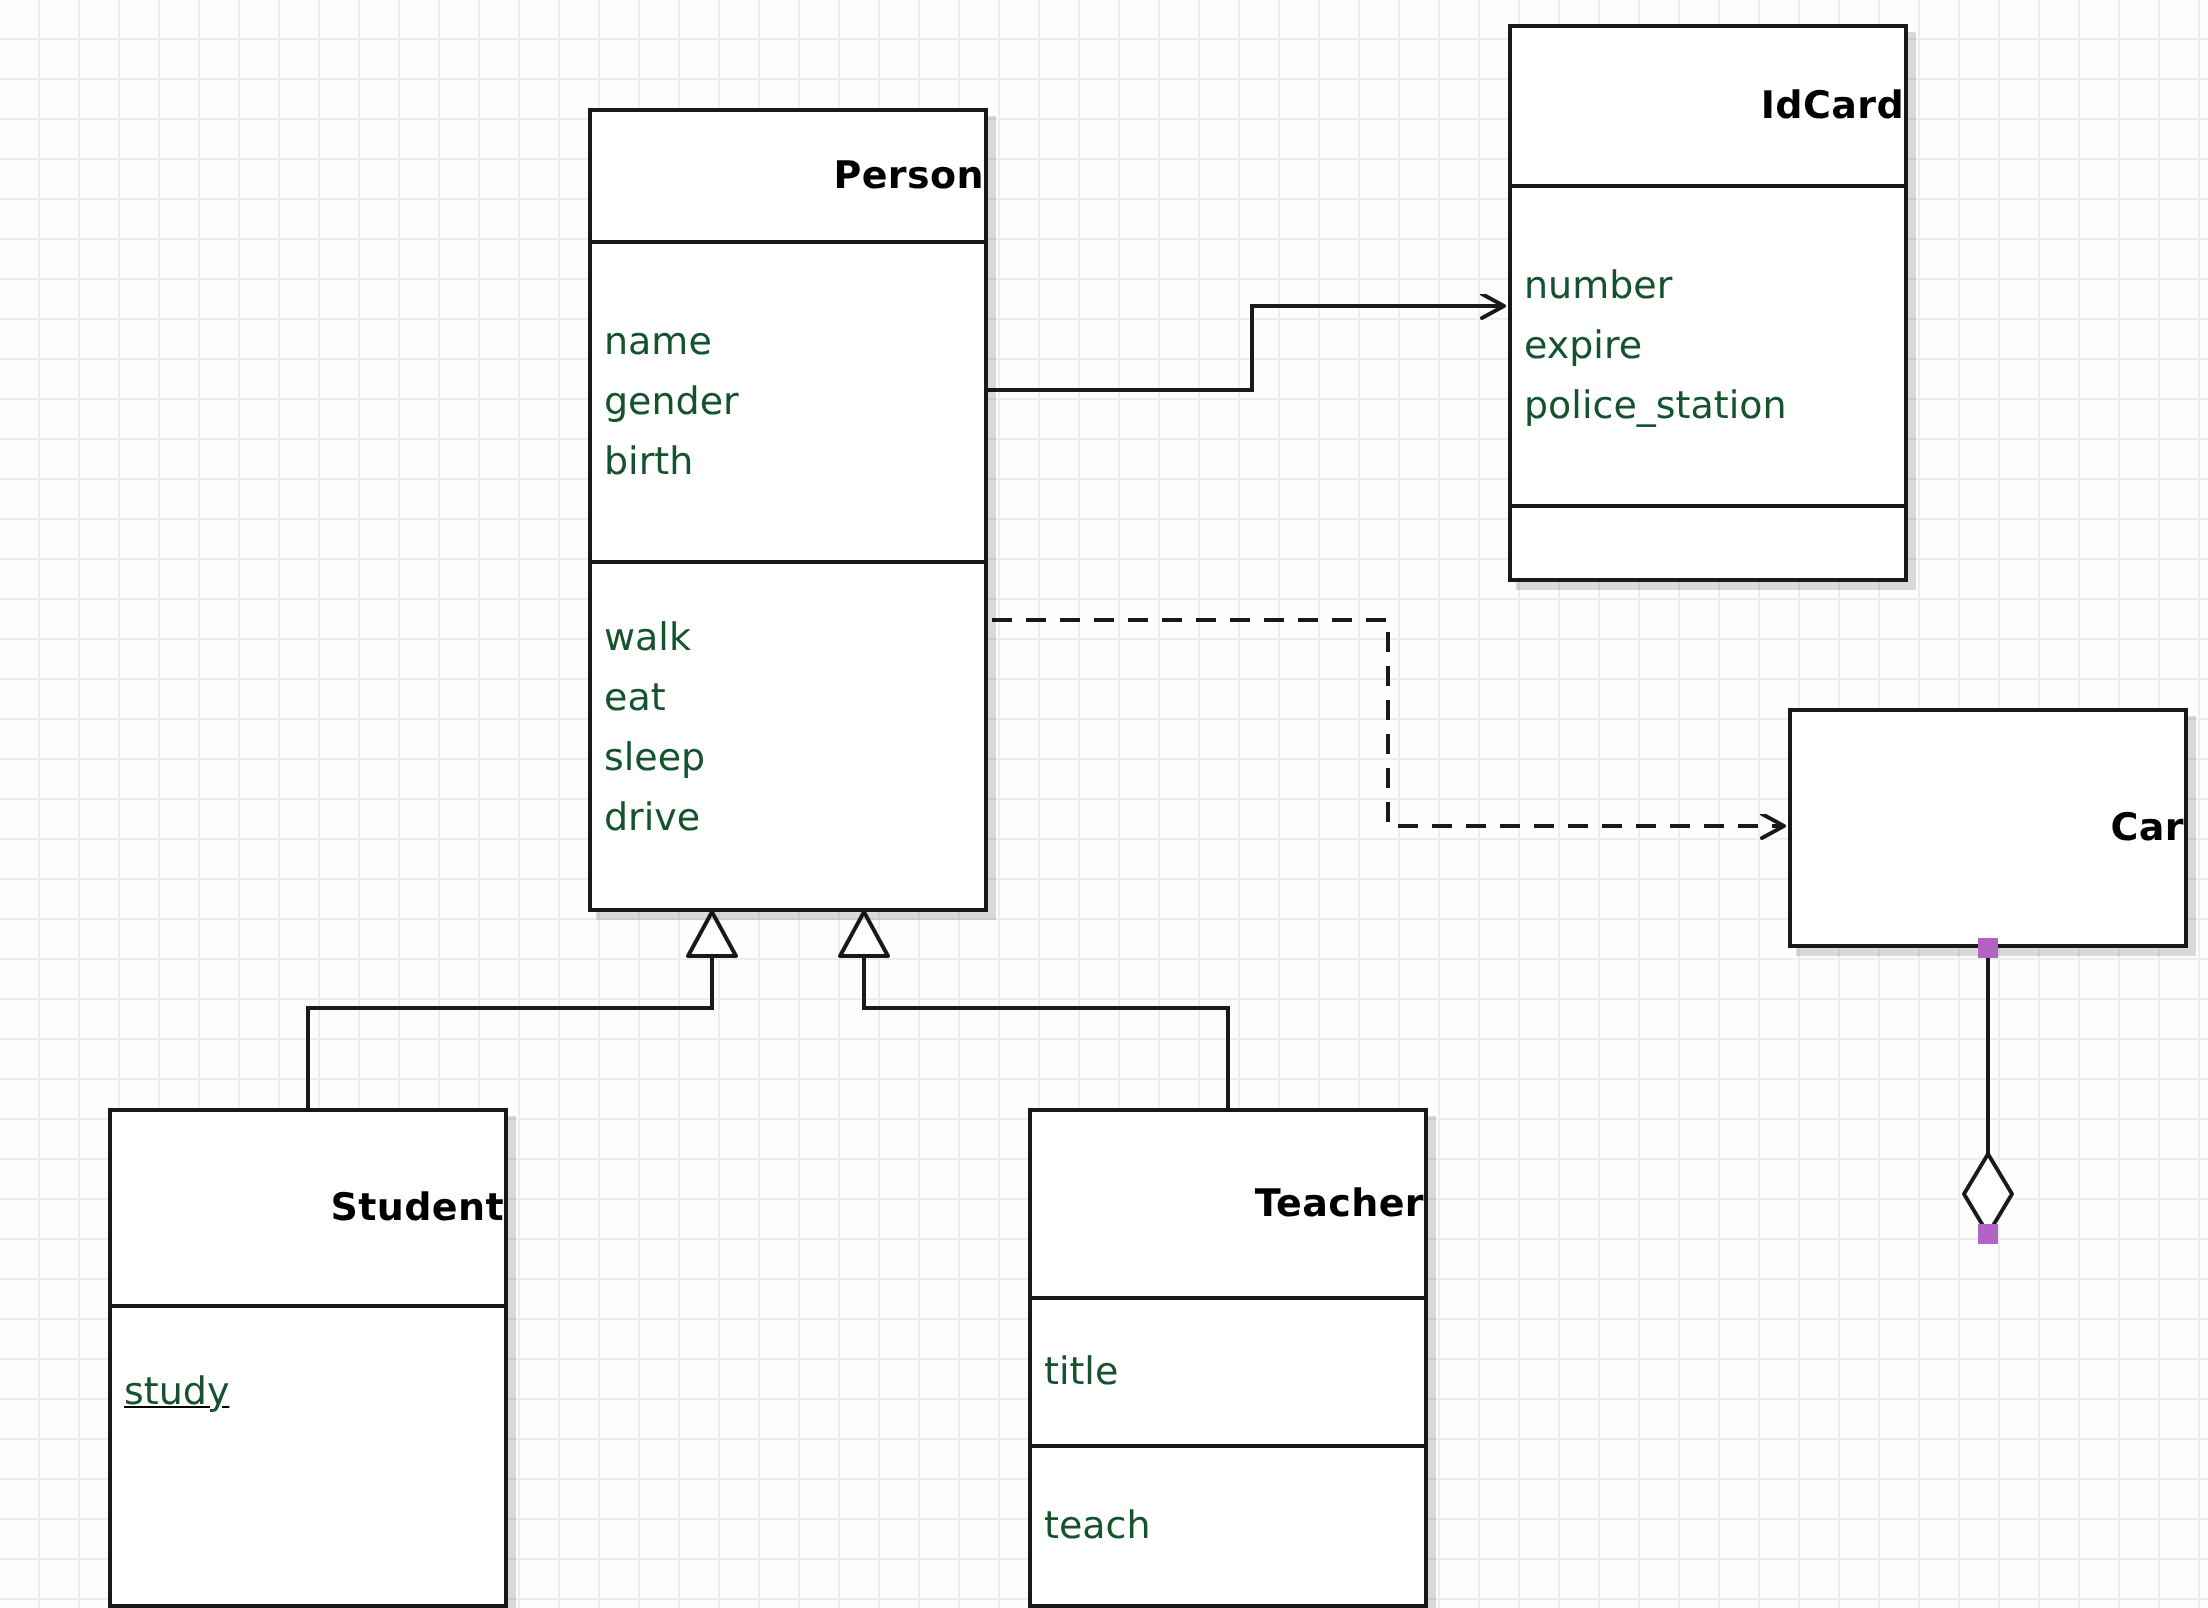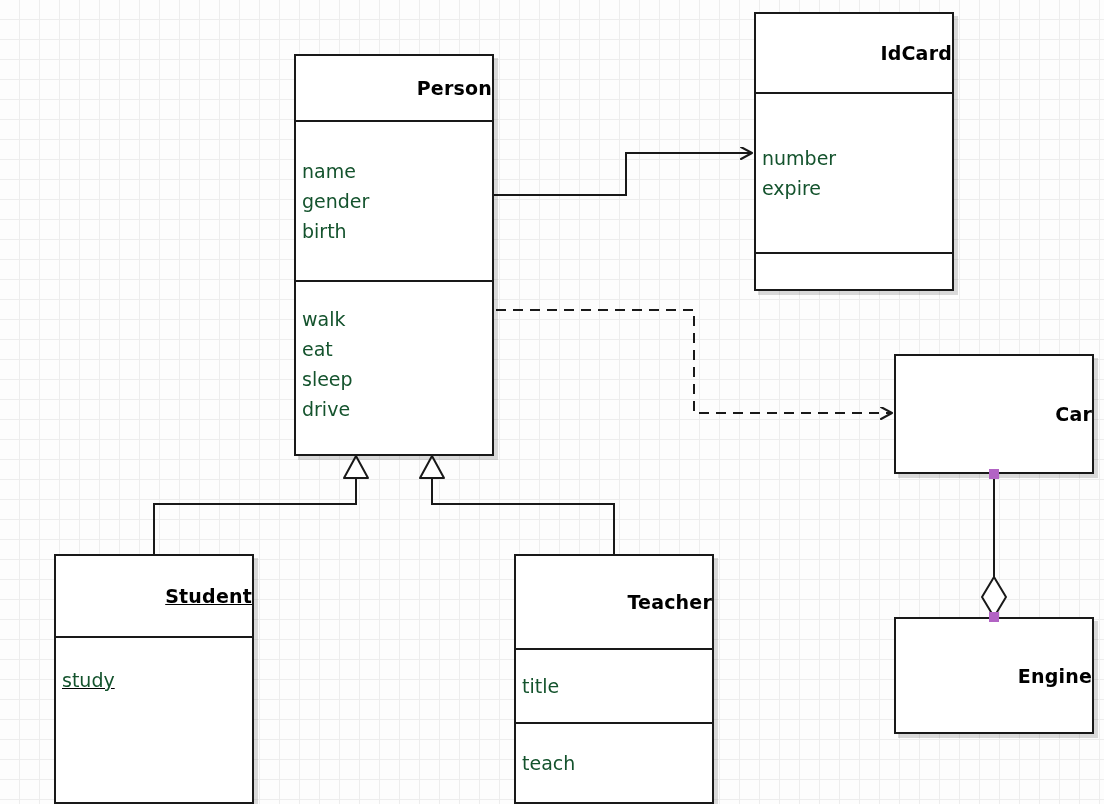--- a/index.html
+++ b/index.html
@@ -130,26 +130,27 @@
     </div>
   </div>
 
   <div class="uml-class" style="left:754px; top:12px; width:200px; height:279px;">
     <div class="compartment" style="height:78px;">
       <div class="cls-title">IdCard</div>
     </div>
     <div class="compartment members" style="height:160px;">
       <div class="member">number</div>
       <div class="member">expire</div>
+      <div class="member">police_station</div>
     </div>
     <div class="compartment members" style="height:37px;"></div>
   </div>
 
   <div class="uml-class" style="left:54px; top:554px; width:200px; height:250px;">
-    <div class="compartment" style="height:80px;text-decoration:underline;">
+    <div class="compartment" style="height:96px;">
       <div class="cls-title">Student</div>
     </div>
     <div class="compartment members" style="height:86px;text-decoration:underline;">
       <div class="member">study</div>
     </div>
   </div>
 
   <div class="uml-class" style="left:514px; top:554px; width:200px; height:250px;">
     <div class="compartment" style="height:100px;">
       <div class="cls-title">Teacher</div>
@@ -161,19 +162,14 @@
       <div class="member">teach</div>
     </div>
   </div>
 
   <div class="uml-class" style="left:894px; top:354px; width:200px; height:120px;">
     <div class="compartment" style="height:116px;">
       <div class="cls-title">Car</div>
     </div>
   </div>
 
-  <div class="uml-class" style="left:894px; top:617px; width:200px; height:117px;">
-    <div class="compartment" style="height:113px;">
-      <div class="cls-title">Engine</div>
-    </div>
-  </div>
 
 </div>
 
 </body></html>

